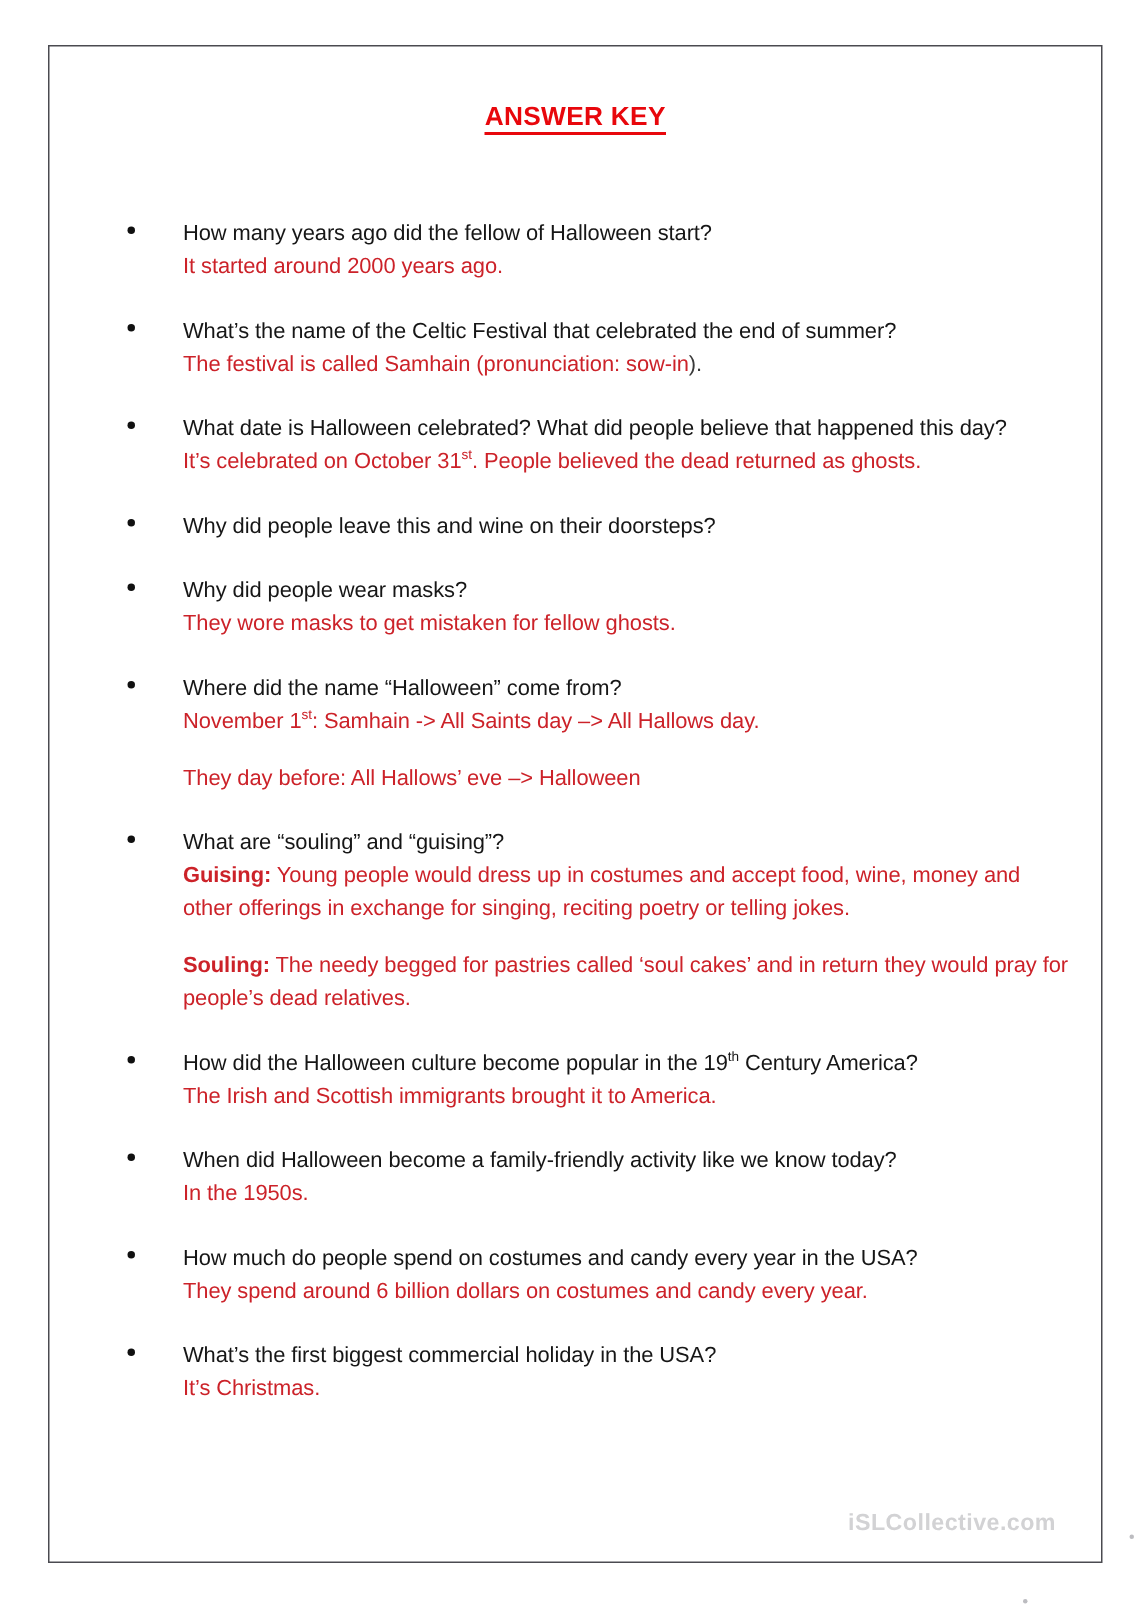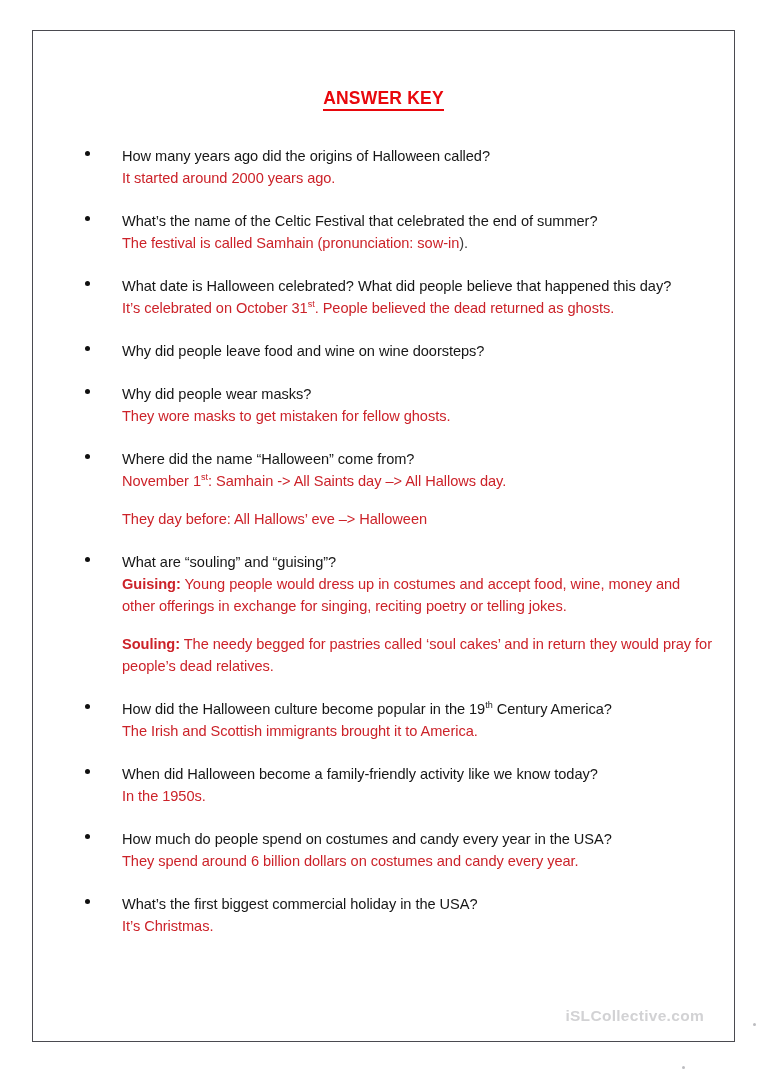--- a/index.html
+++ b/index.html
@@ -49,21 +49,20 @@
     position: absolute;
     left: 0;
     right: 0;
     top: 36px;
     text-align: center;
     font-family: "Liberation Sans", sans-serif;
     font-size: 17.5px;
     font-weight: bold;
     color: #e8070c;
     letter-spacing: .2px;
-    margin-top: 21px;
   }
   .doc-title .tx {
     border-bottom: 2px solid #e8070c;
     padding-bottom: 1px;
   }
 
   
   .qa-list {
     position: absolute;
     left: 0;
@@ -147,39 +146,39 @@
     <div class="page-inner">
 
       <div class="doc-title">
         <span class="tx">ANSWER KEY</span>
       </div>
 
       <div class="qa-list">
 
         <div class="qa-item">
           <span class="qa-bullet"></span>
-          <div class="qa-question">How many years ago did the origins of Halloween called?</div>
+          <div class="qa-question">How many years ago did the fellow of Halloween start?</div>
           <div class="qa-answer">It started around 2000 years ago.</div>
         </div>
 
         <div class="qa-item">
           <span class="qa-bullet"></span>
           <div class="qa-question">What’s the name of the Celtic Festival that celebrated the end of summer?</div>
           <div class="qa-answer"><span>The festival is called Samhain (pronunciation: sow-in</span><span class="tail-dark">).</span></div>
         </div>
 
         <div class="qa-item">
           <span class="qa-bullet"></span>
           <div class="qa-question">What date is Halloween celebrated? What did people believe that happened this day?</div>
           <div class="qa-answer"><span>It’s celebrated on October 31</span><sup>st</sup><span>. People believed the dead returned as ghosts.</span></div>
         </div>
 
         <div class="qa-item">
           <span class="qa-bullet"></span>
-          <div class="qa-question">Why did people leave food and wine on wine doorsteps?</div>
+          <div class="qa-question">Why did people leave this and wine on their doorsteps?</div>
         </div>
 
         <div class="qa-item">
           <span class="qa-bullet"></span>
           <div class="qa-question">Why did people wear masks?</div>
           <div class="qa-answer">They wore masks to get mistaken for fellow ghosts.</div>
         </div>
 
         <div class="qa-item">
           <span class="qa-bullet"></span>

